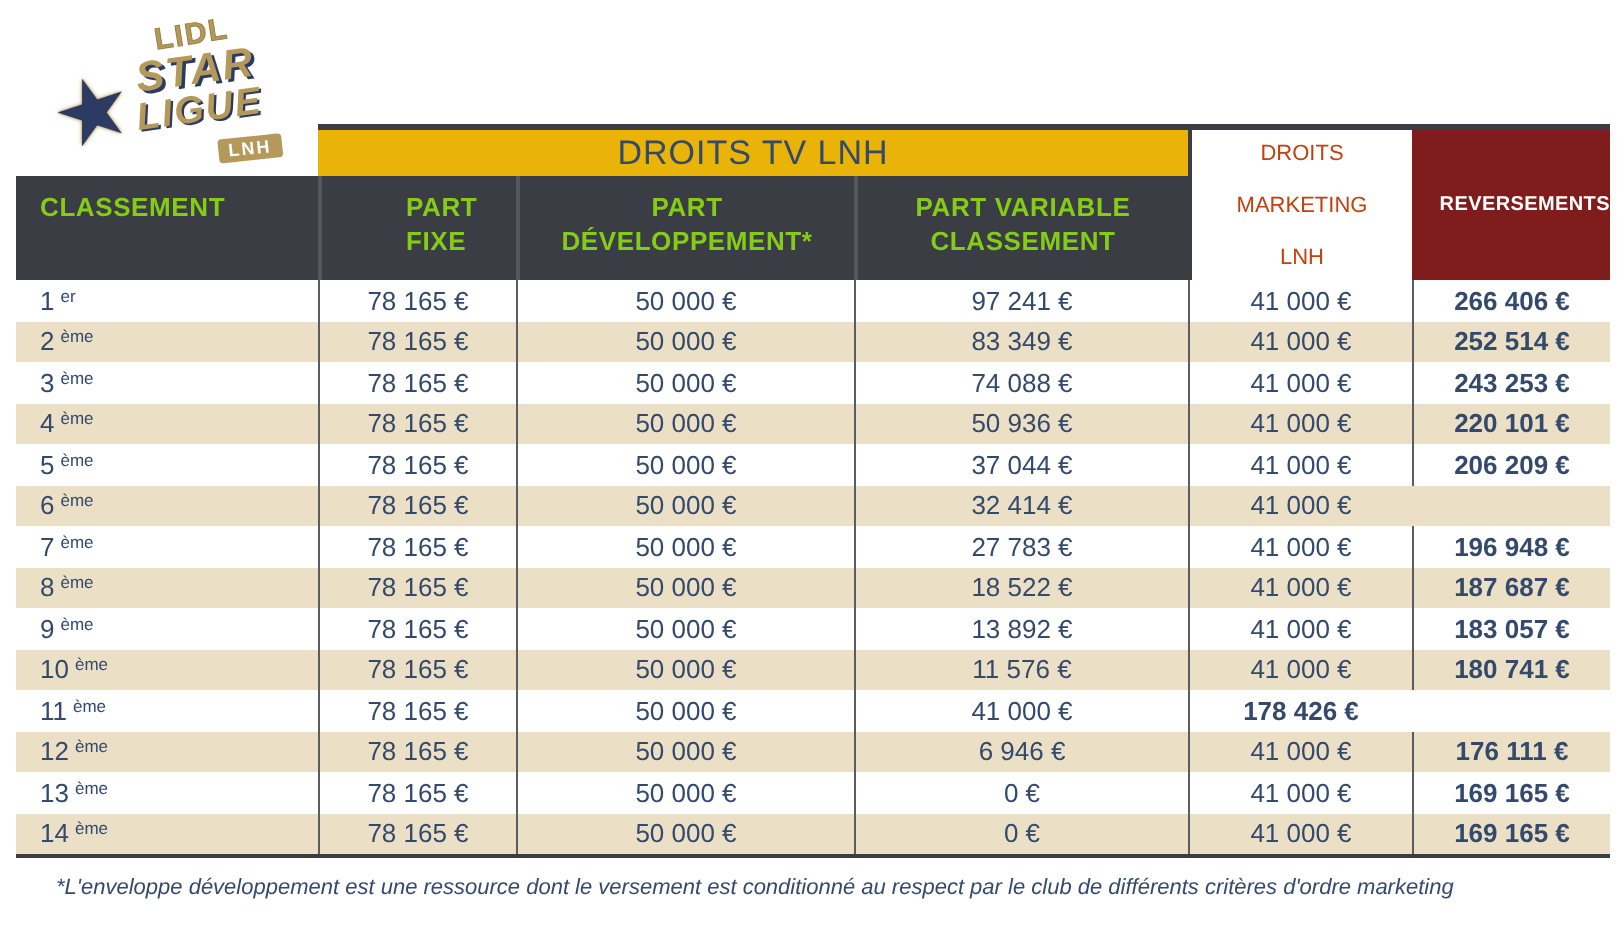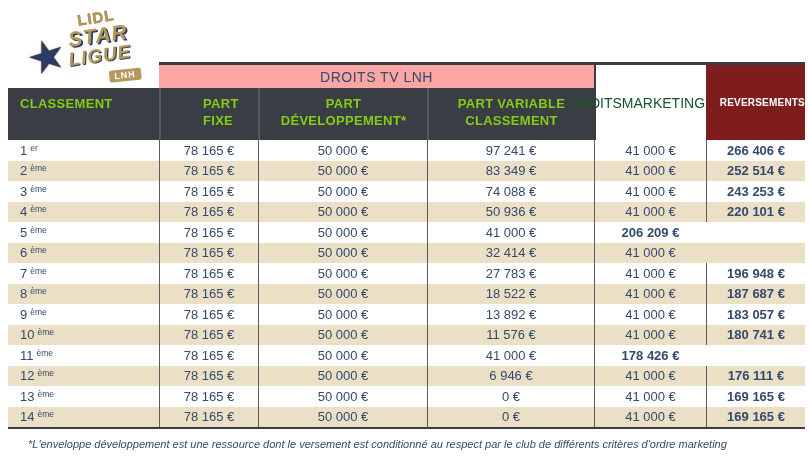--- a/index.html
+++ b/index.html
@@ -58,44 +58,44 @@
 
   
   .table-wrap { position: absolute; left: 8px; top: 62px; width: 797px; }
   .hdr-grid {
     display: grid;
     grid-template-columns: 151px 99px 169px 167px 112px 99px;
     grid-template-rows: 26px 52px;
   }
   .cell-droits-tv {
     grid-column: 2 / 5; grid-row: 1;
-    background: #fca5a5;
+    background: #eab308;
     border-top: 3px solid #3a3d43;
     color: #344a6d;
-    font-size: 14px; letter-spacing: 0.5px;
+    font-size: 17px; letter-spacing: 0.5px;
     display: flex; align-items: center; justify-content: center;
   }
   .hdr-dark {
     background: #3a3d43; color: #84cc16;
     font-size: 13px; font-weight: bold; letter-spacing: 0.3px;
     display: flex; flex-direction: column; align-items: center;
     padding-top: 7px; line-height: 17px;
     border-left: 2px solid #55585e;
   }
   .cell-classement { grid-column: 1; grid-row: 2; align-items: flex-start; padding-left: 12px; border-left: none; }
   .cell-part-fixe  { grid-column: 2; grid-row: 2; padding-left: 42px; }
   .cell-part-dev   { grid-column: 3; grid-row: 2; }
   .cell-part-var   { grid-column: 4; grid-row: 2; }
   .cell-marketing {
     grid-column: 5; grid-row: 1 / 3;
-    background: #ffffff; color: #14532d;
+    background: #ffffff; color: #c2410c;
     border-top: 3px solid #3a3d43;
     border-left: 2px solid #3a3d43;
-    font-size: 14px;
-    display: flex; flex-direction: row; align-items: center; justify-content: center;
+    font-size: 11px;
+    display: flex; flex-direction: column; align-items: center; justify-content: center;
     line-height: 26px;
   }
   .cell-total {
     grid-column: 6; grid-row: 1 / 3;
     background: #7f1d1d; color: #ffffff;
     border-top: 3px solid #3a3d43;
     font-weight: bold;
     display: flex; flex-direction: column; align-items: flex-end; justify-content: center;
     line-height: 17px;
     gap: 32px;
@@ -226,20 +226,21 @@
     <div class="cell total-cell">220 101 €</div>
   </div>
 
   <div class="row">
     <div class="cell rank-cell">
             <span>5</span>
             <sup>ème</sup>
           </div>
     <div class="cell">78 165 €</div>
     <div class="cell">50 000 €</div>
+    <div class="cell">37 044 €</div>
     <div class="cell">41 000 €</div>
     <div class="cell total-cell">206 209 €</div>
   </div>
 
   <div class="row alt">
     <div class="cell rank-cell">
             <span>6</span>
             <sup>ème</sup>
           </div>
     <div class="cell">78 165 €</div>

